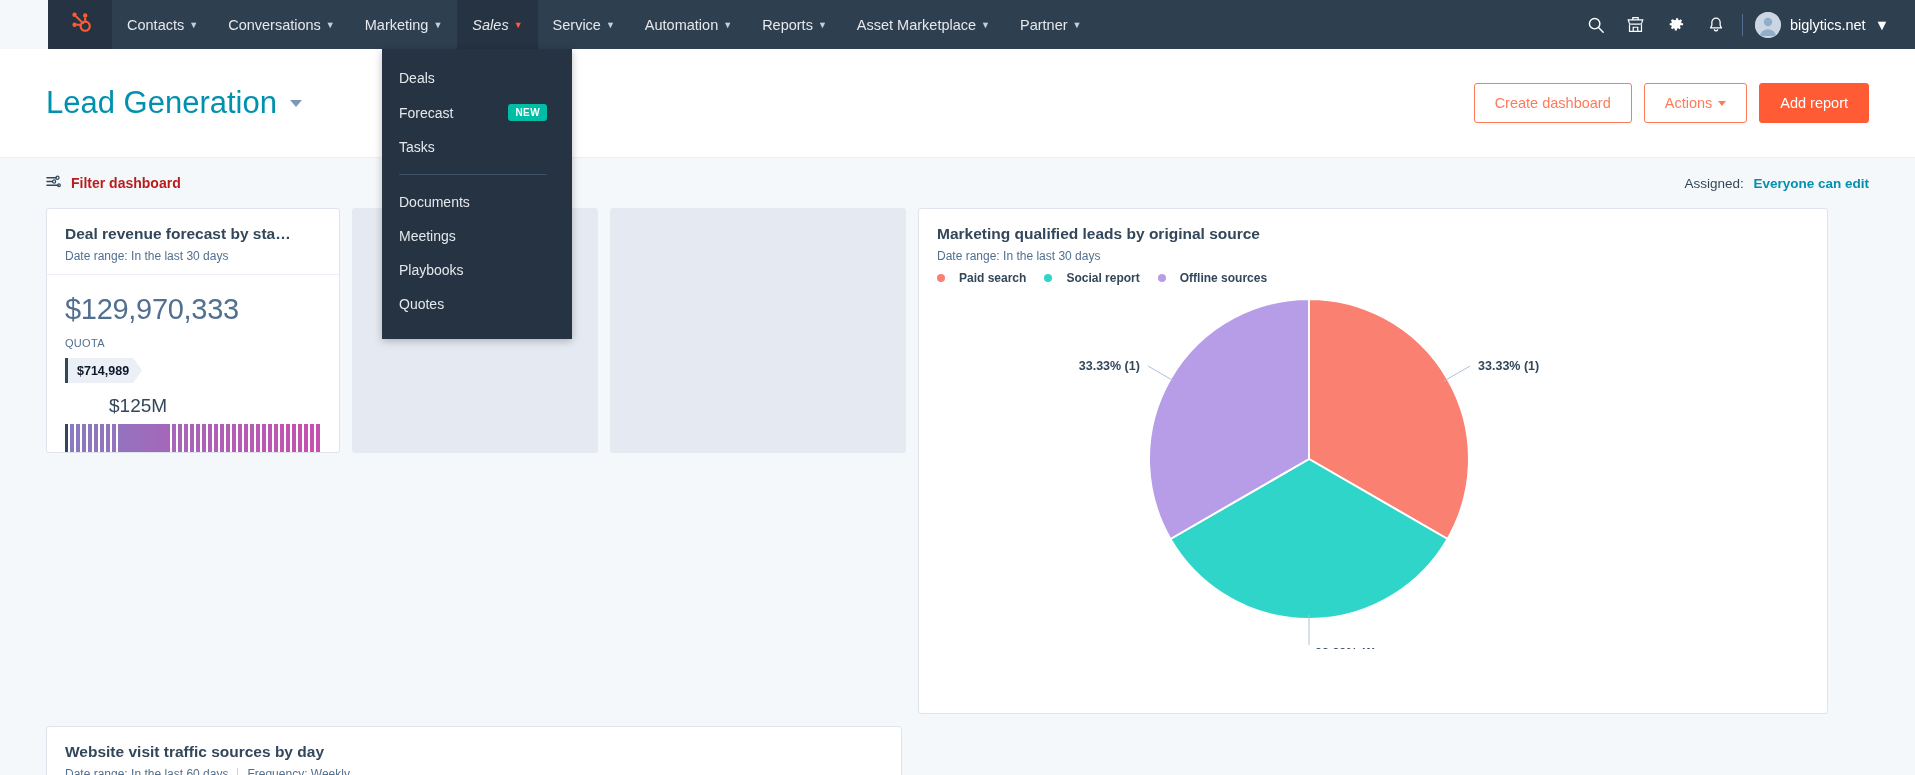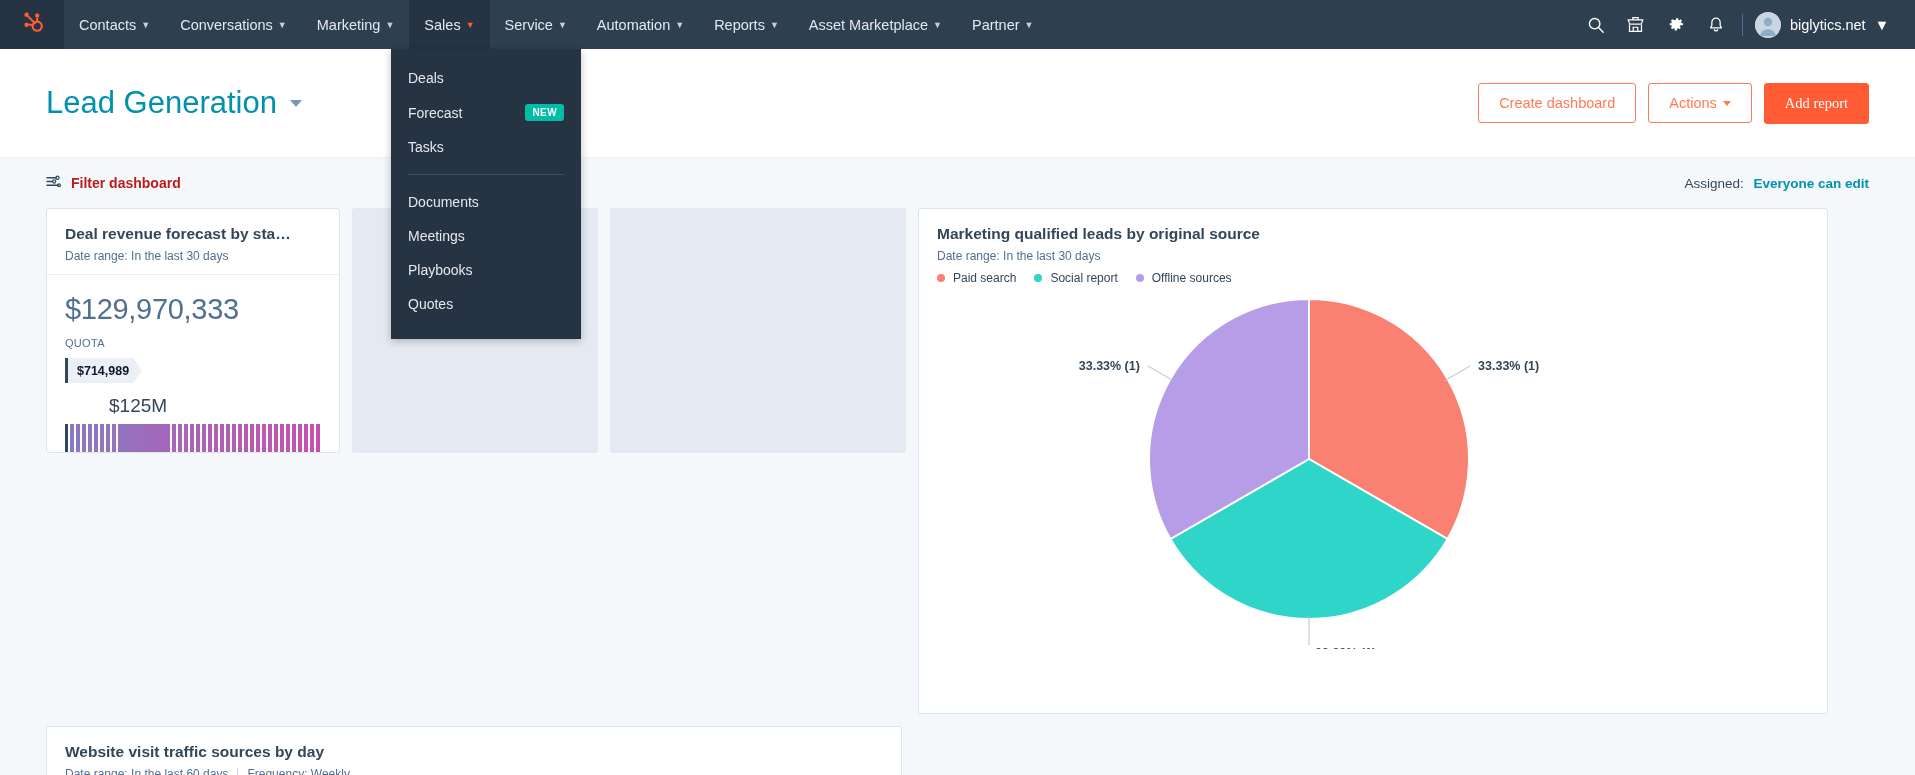--- a/index.html
+++ b/index.html
@@ -12,37 +12,38 @@
   }
 
   
   .topnav {
     height: 49px;
     background: #2e3f50;
     display: flex;
     align-items: stretch;
     position: relative;
     z-index: 60;
+    margin-left: 48px;
   }
   .logo-cell {
     width: 64px;
     display: flex; align-items: center; justify-content: center;
     background: #253342;
     flex: none;
   }
   .nav-items { display: flex; align-items: stretch; }
   .nav-item {
     display: flex; align-items: center; gap: 5px;
     padding: 0 15px;
     color: #e5e8ec;
     font-size: 14.5px;
     white-space: nowrap;
     cursor: pointer;
   }
-  .nav-item.active { background: #253342; }
+  .nav-item.active { background: #253342; font-style: italic; }
   .nav-item .chev {
     font-size: 9px; line-height: 1; opacity: .85;
     transform: translateY(1px);
   }
   .nav-item.active .chev { color: #ff5c35; opacity: 1; }
 
   .nav-right {
     margin-left: auto;
     display: flex; align-items: center; gap: 0;
     padding-right: 22px;
@@ -63,24 +64,24 @@
   .avatar {
     width: 26px; height: 26px; border-radius: 50%;
     background: #cbd6e2;
     display: flex; align-items: flex-end; justify-content: center;
     overflow: hidden; flex: none;
   }
 
   
   .dropdown {
     position: absolute;
-    top: 49px; left: 391px;
+    top: 49px; left: 382px;
     width: 190px;
     background: #253342;
-    padding: 12px 0 18px 0;
+    padding: 12px 8px 18px 0;
     z-index: 80;
     box-shadow: 0 2px 8px rgba(0,0,0,.25);
   }
   .dd-item {
     display: flex; align-items: center; justify-content: space-between;
     padding: 9px 17px;
     color: #e5e8ec;
     font-size: 14px;
     cursor: pointer;
   }
@@ -118,21 +119,20 @@
     cursor: pointer;
     white-space: nowrap;
     font-family: "Liberation Sans", sans-serif;
   }
   .btn-outline {
     border: 1px solid #ff7a59; color: #ff7a59; background: #fff;
   }
   .btn-primary {
     border: 1px solid #ff5c35; color: #ffffff; background: #ff5c35;
     font-weight: 500;
-    font-family: Liberation Serif, serif;
   }
   .btn .caret {
     display: inline-block;
     border-left: 4.5px solid transparent;
     border-right: 4.5px solid transparent;
     border-top: 5px solid #ff7a59;
     margin-left: 6px; transform: translateY(-2px);
   }
 
   
@@ -177,22 +177,22 @@
     display: flex; align-items: center; gap: 9px;
   }
   .sub-divider { width: 1px; height: 12px; background: #cbd6e2; display: inline-block; }
   .card-rule { height: 1px; background: #eaf0f6; margin: 11px -18px 0 -18px; }
 
   .legend {
     display: flex; flex-wrap: wrap; gap: 6px 18px;
     margin-top: 8px;
   }
   .legend-item {
-    display: flex; align-items: center; gap: 8px;
-    font-size: 12px; color: #33475b; cursor: pointer;
+    display: flex; align-items: center; gap: 14px;
+    font-size: 12px; color: #33475b; cursor: pointer; font-weight: bold;
   }
   .dot { width: 8px; height: 8px; border-radius: 50%; flex: none; }
 
   
   .big-number {
     font-size: 29px; color: #516f90; font-weight: 400; margin-top: 18px;
     letter-spacing: -.3px;
   }
   .quota-label { font-size: 11px; color: #516f90; margin-top: 11px; letter-spacing: .3px; }
   .gauge-wrap { margin-top: 9px; position: relative; }

